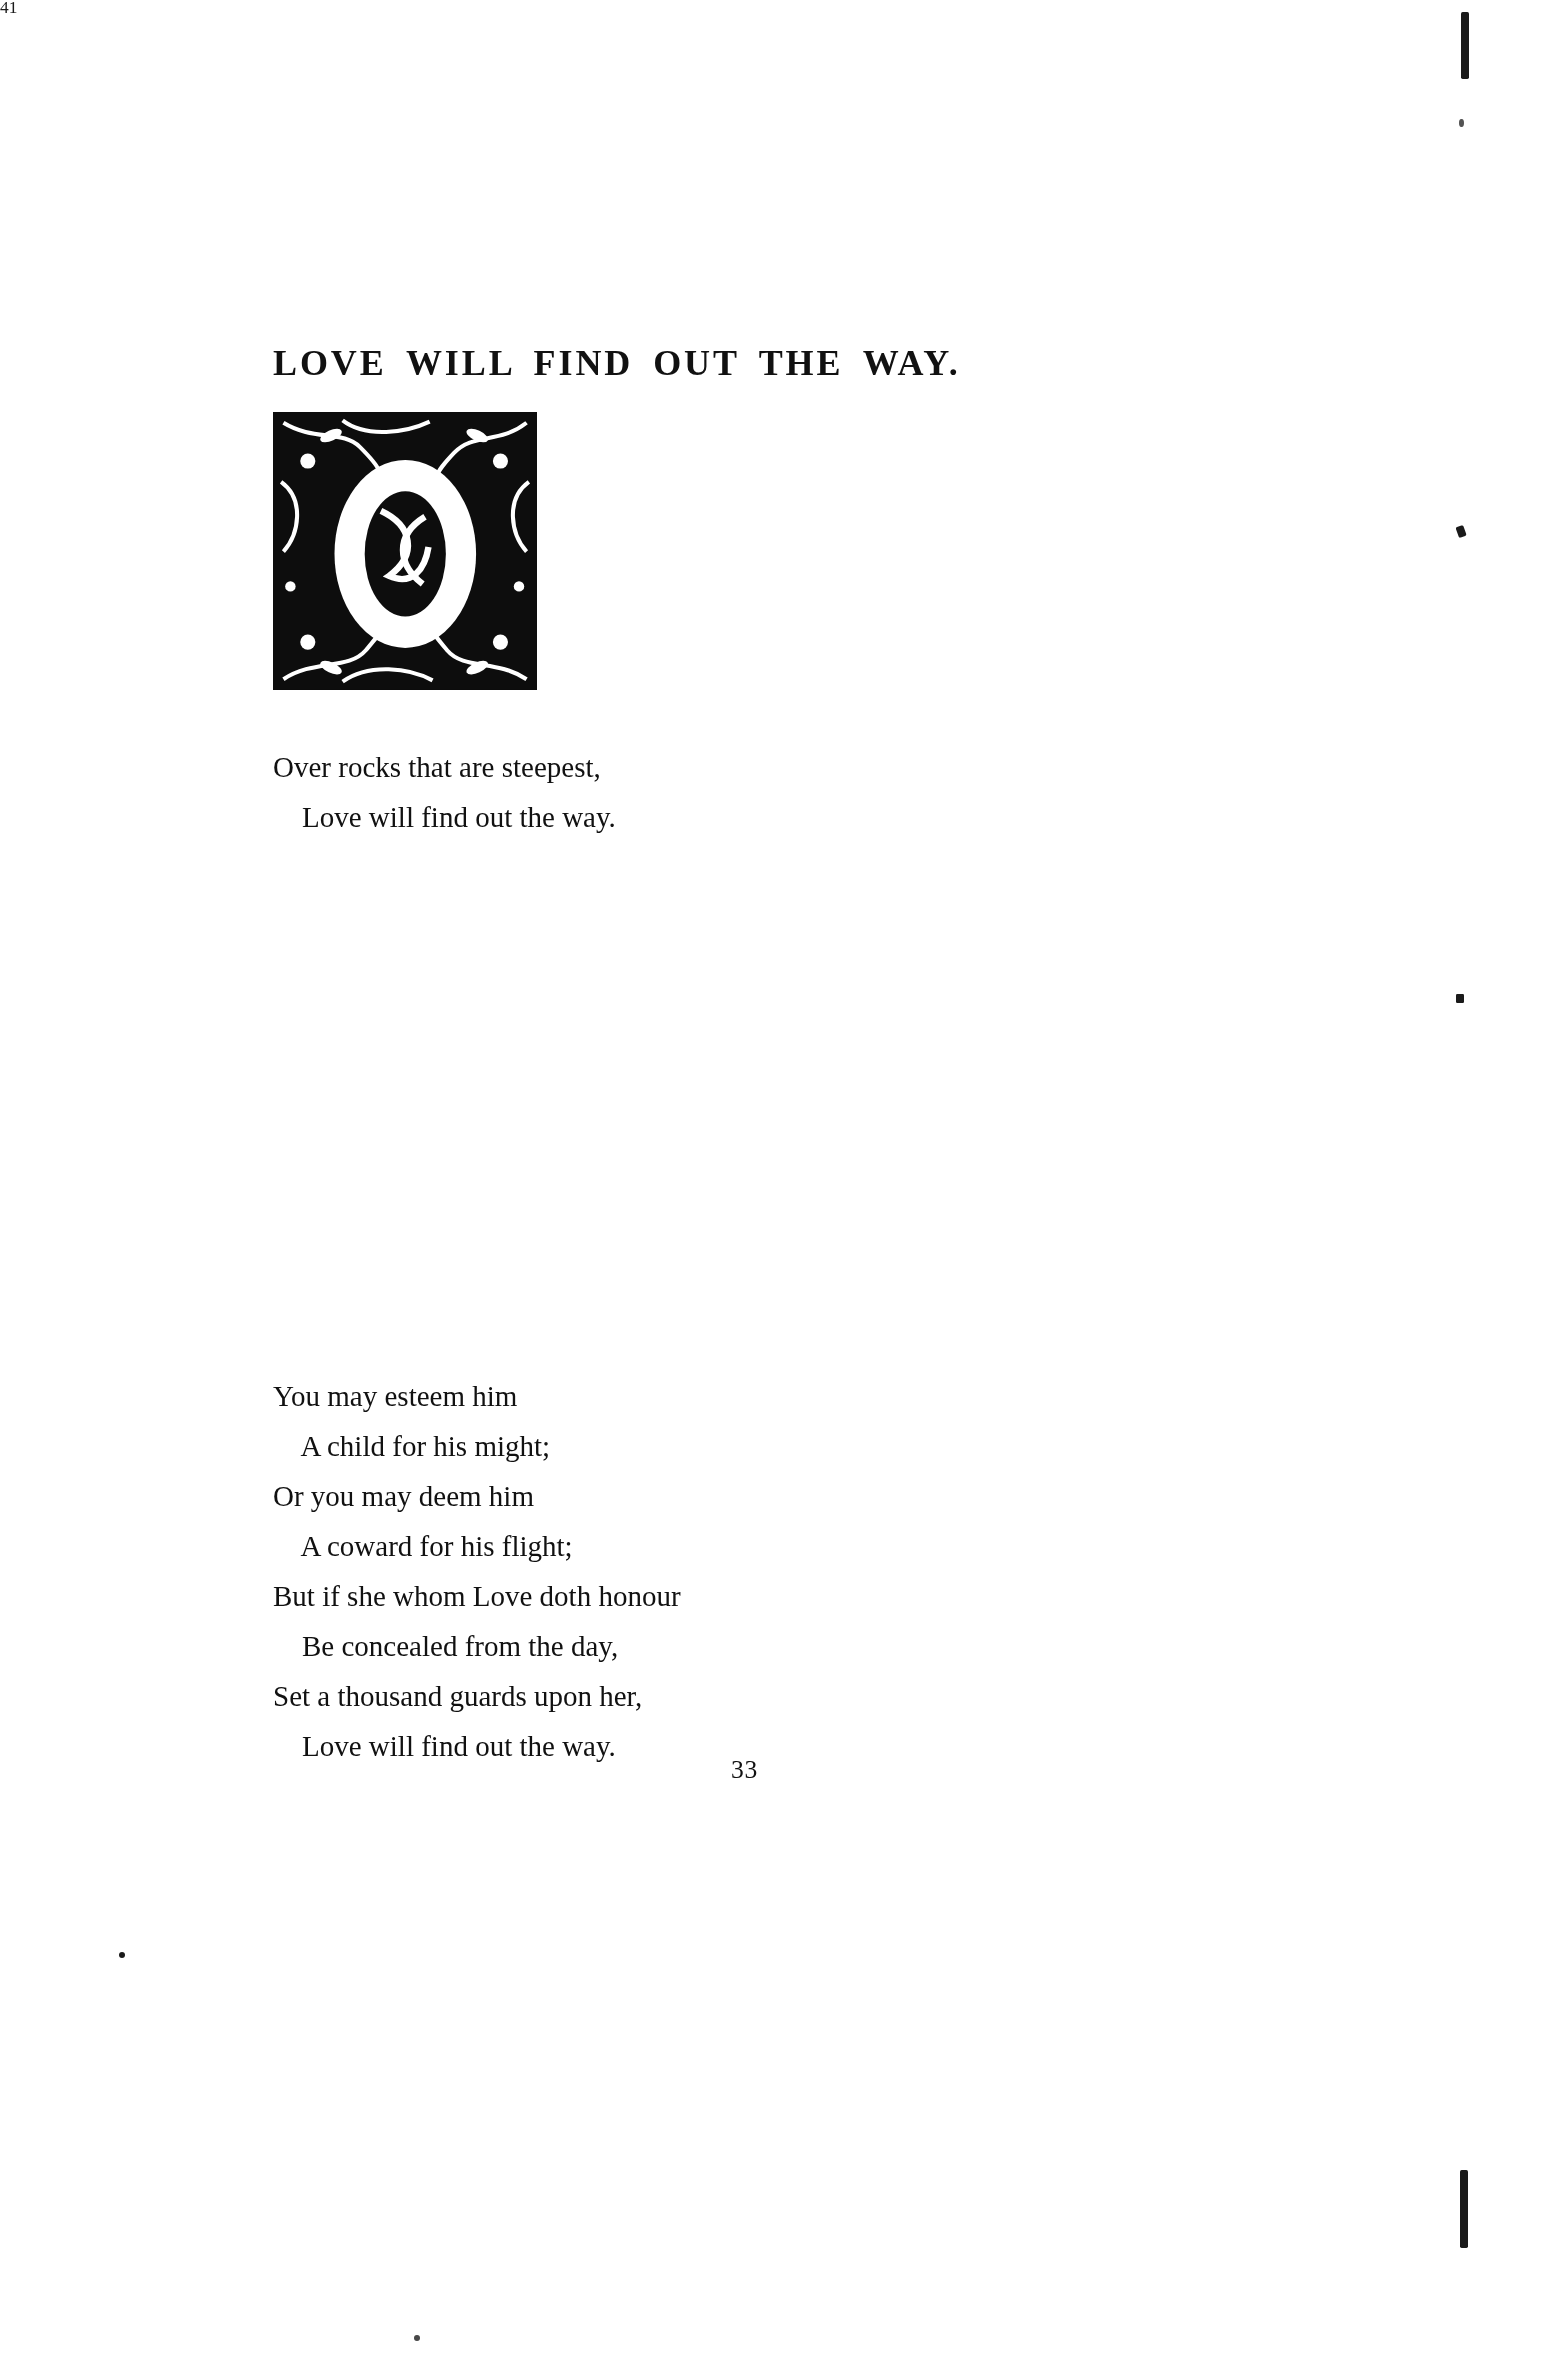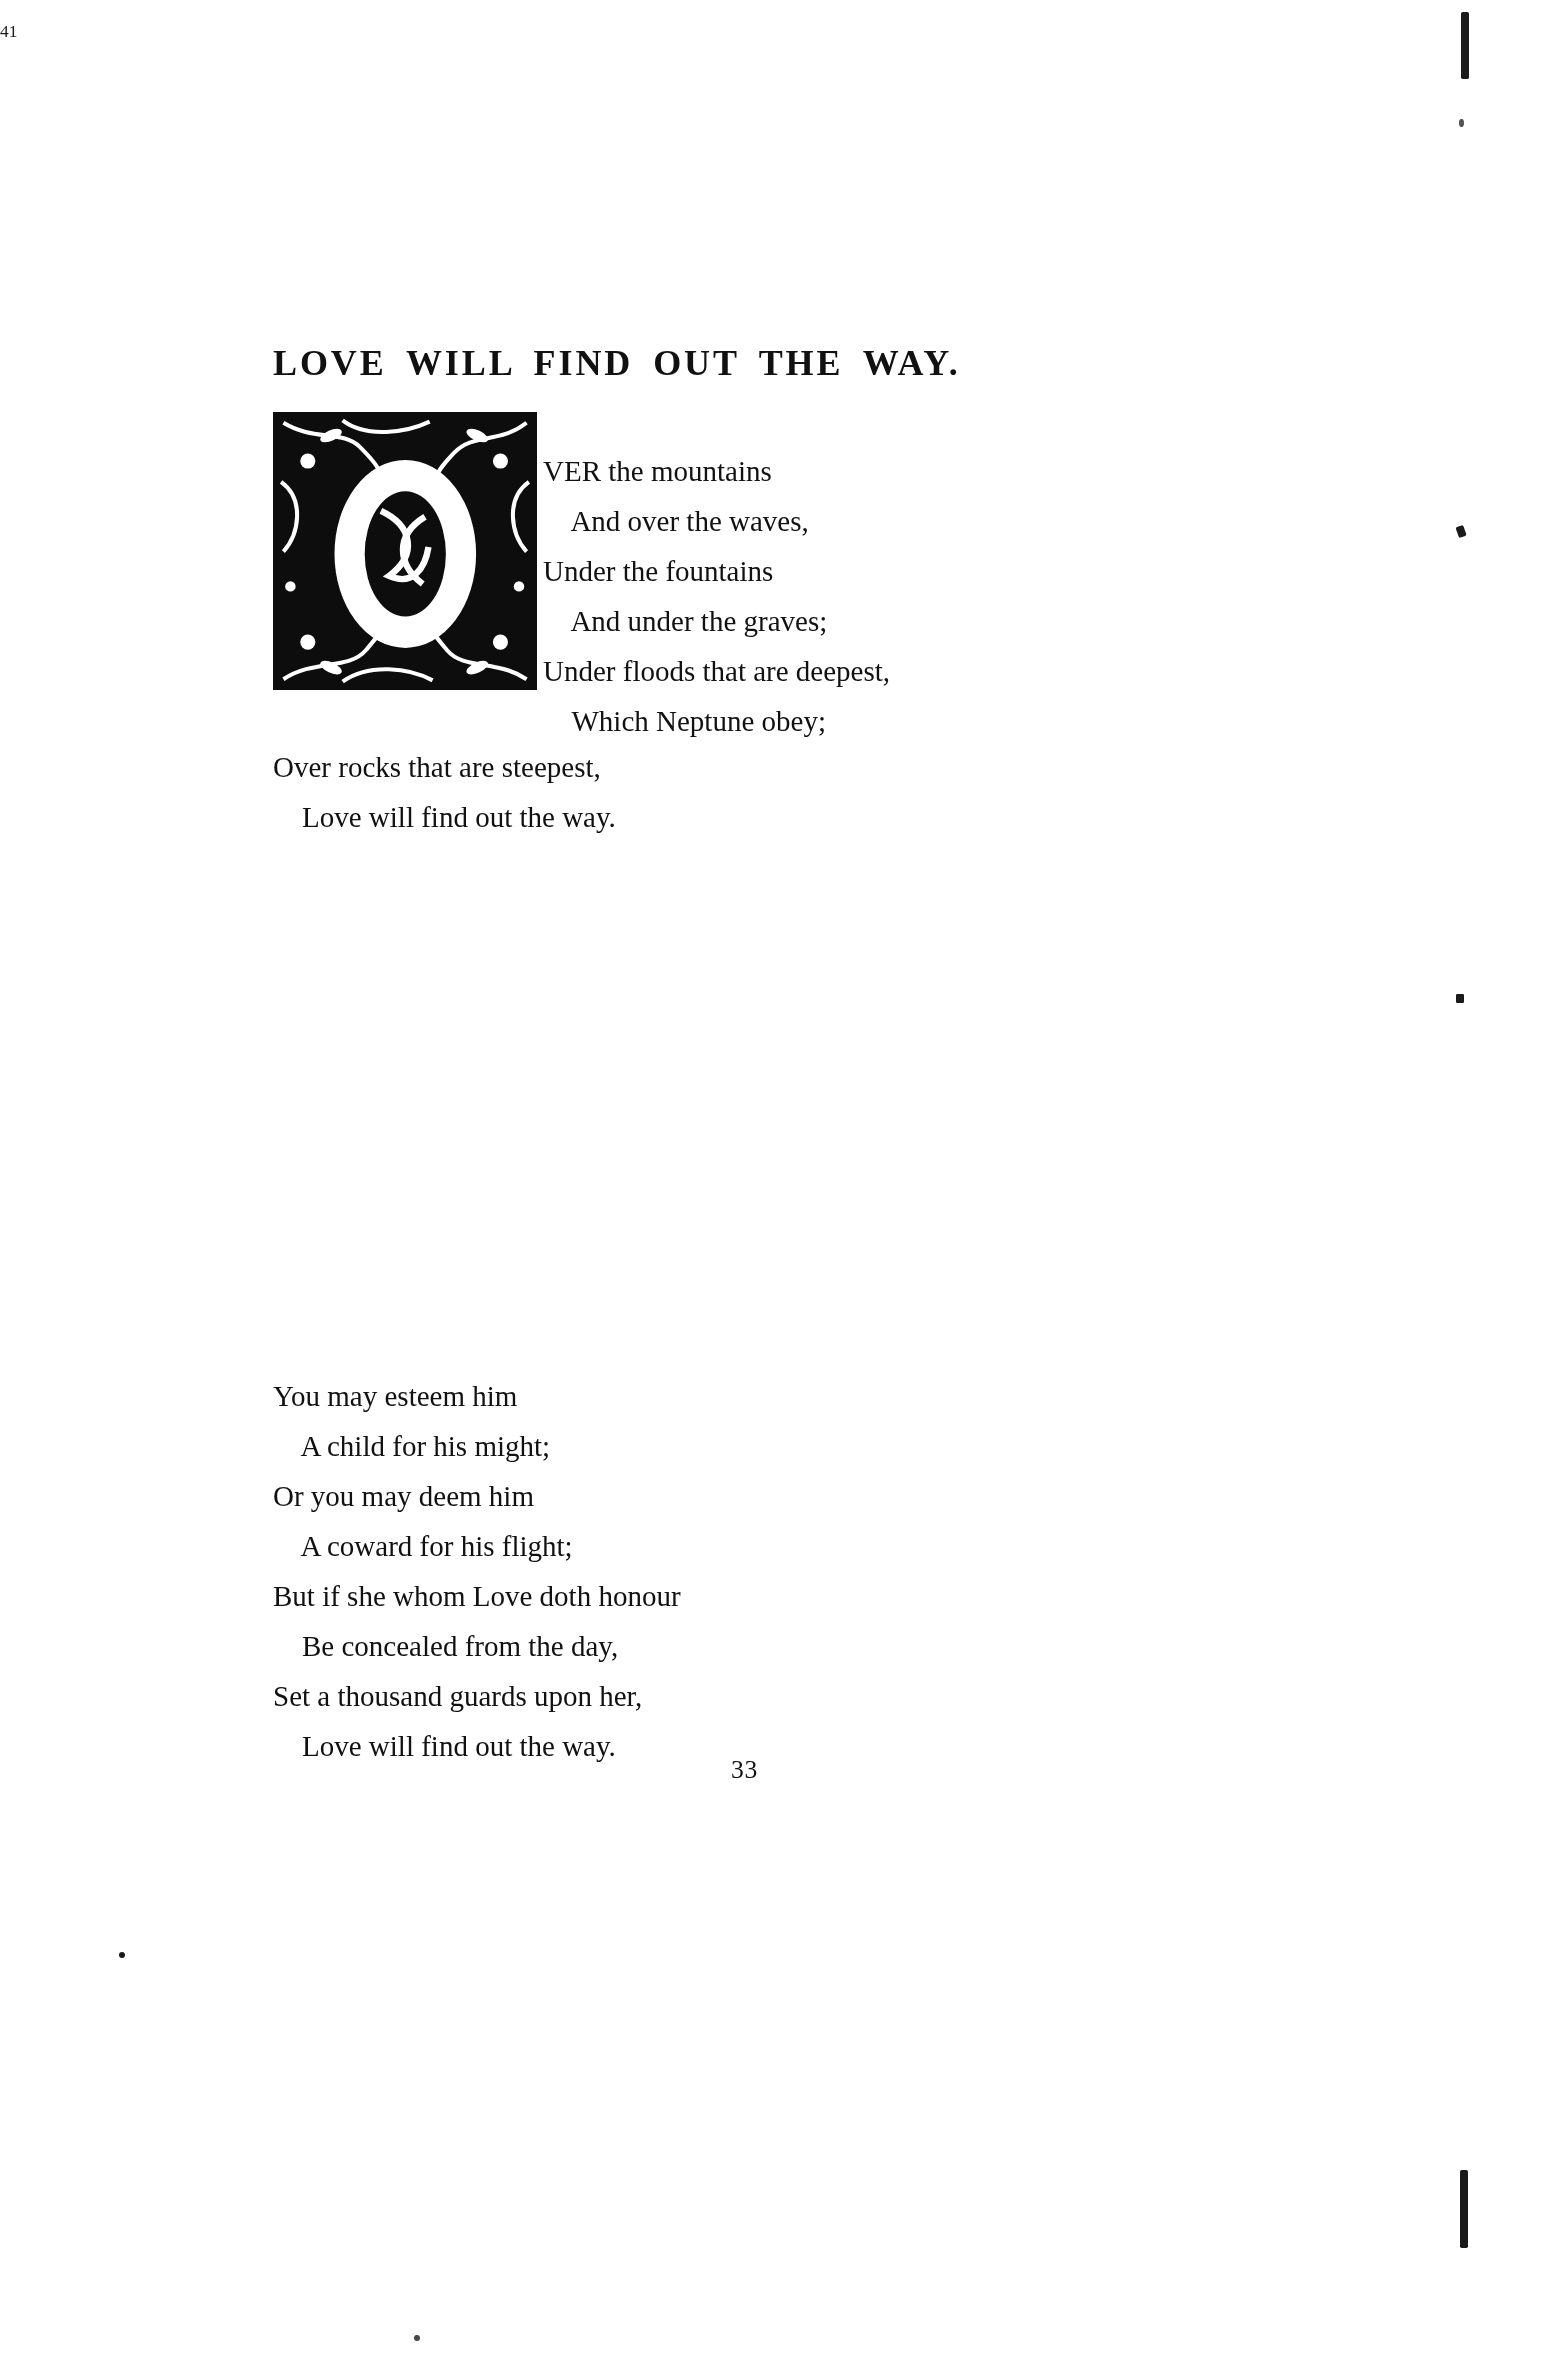--- a/index.html
+++ b/index.html
@@ -54,21 +54,20 @@
   #mark-right-low {
     left: 1459px;
     top: 1685px;
     width: 15px;
     height: 15px;
     background: transparent;
     color: #1a1a1a;
     font-size: 17.4px;
     line-height: 15px;
     font-family: "Liberation Serif", serif;
-    margin-top: 24px;
   }
   #mark-bottom-right {
     left: 1460px;
     top: 2170px;
     width: 7.6px;
     height: 78px;
     border-radius: 1.7px;
   }
   #mark-bottom-left {
     left: 119px;
@@ -196,26 +195,20 @@
         <ellipse cx="228" cy="244" rx="122" ry="162" fill="#ffffff"></ellipse>
         <ellipse cx="228" cy="244" rx="70" ry="108" fill="#0d0d0d"></ellipse>
         <g stroke="#ffffff" stroke-width="11" fill="none">
           <path d="M186 170 C 240 195, 250 245, 200 282 C 240 300, 262 270, 268 232"></path>
           <path d="M262 180 C 210 212, 214 262, 258 296"></path>
         </g>
       </g>
     </svg>
   </div>
 
-  <pre class="verse" id="stanza1-inset">VER the mountains
-    And over the waves,
-Under the fountains
-    And under the graves;
-Under floods that are deepest,
-    Which Neptune obey;</pre>
 
   <pre class="verse" id="stanza1-rest">Over rocks that are steepest,
     Love will find out the way.</pre>
 
 
   <pre class="verse" id="stanza3">You may esteem him
     A child for his might;
 Or you may deem him
     A coward for his flight;
 But if she whom Love doth honour

